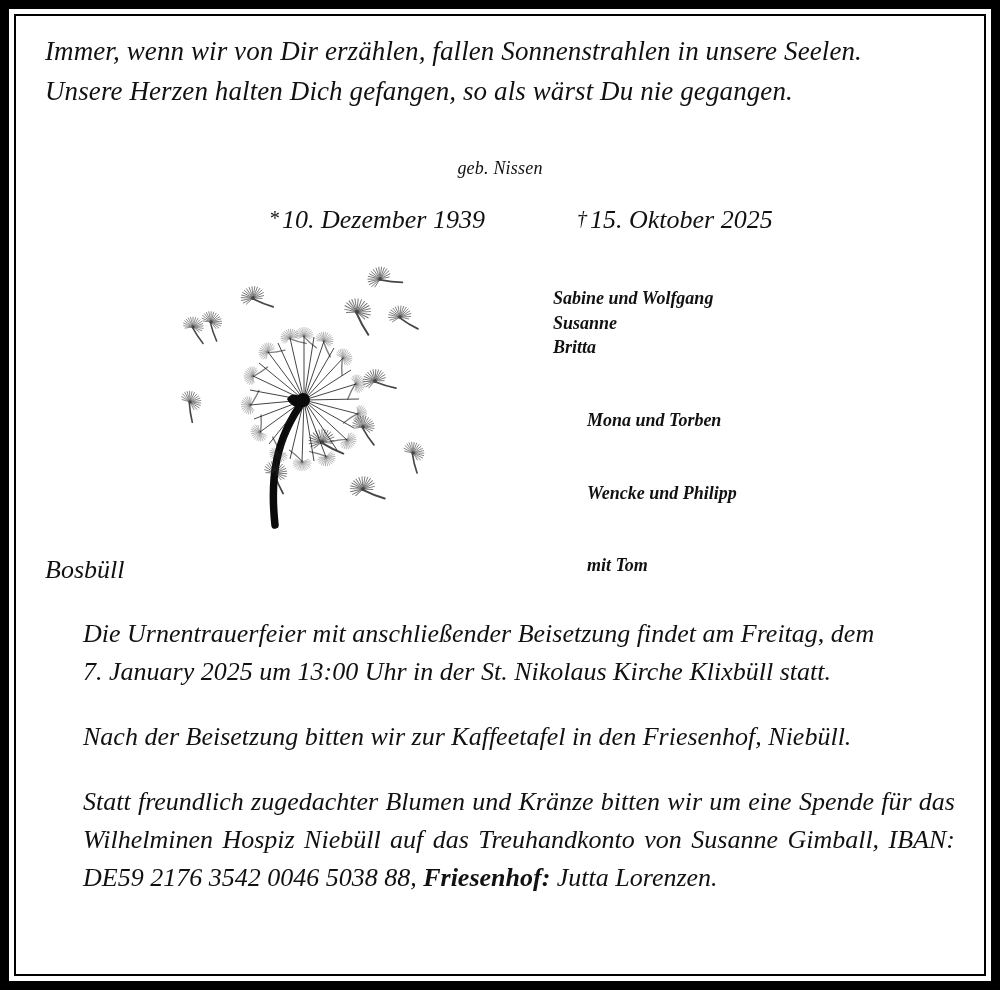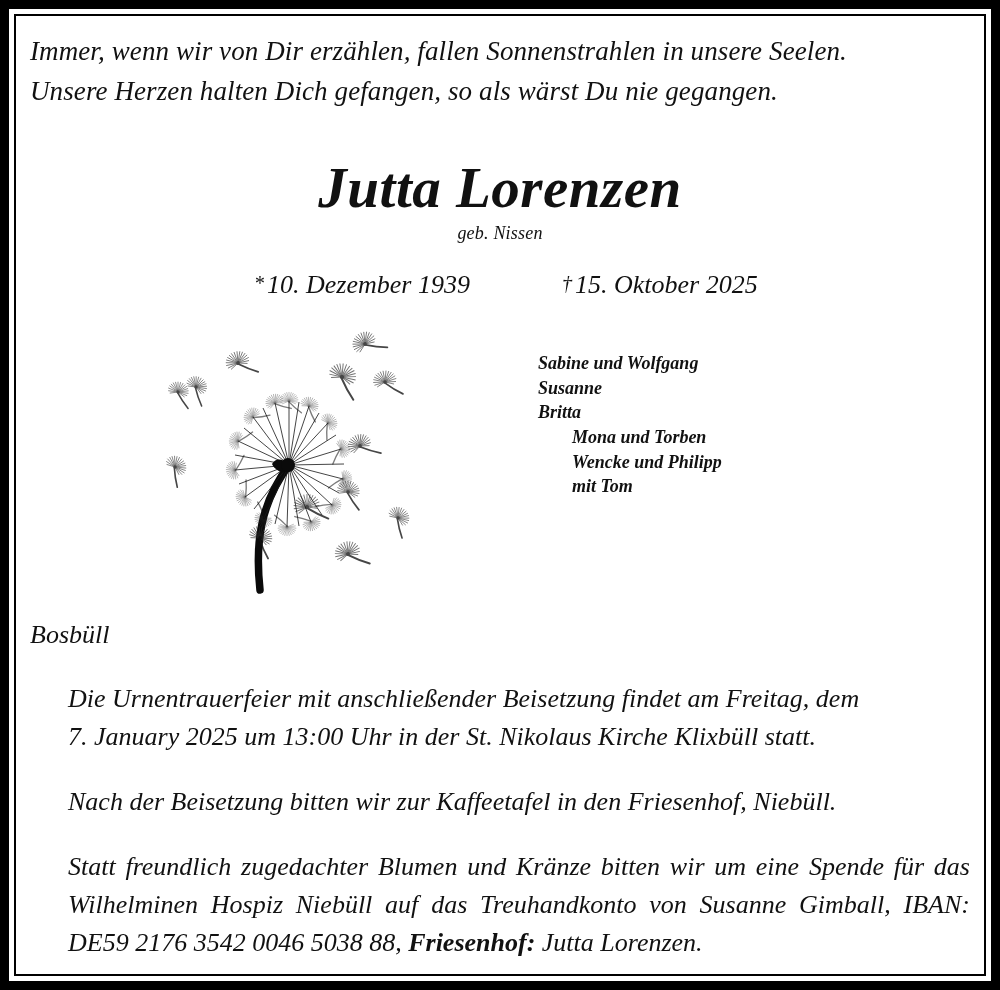--- a/index.html
+++ b/index.html
@@ -43,21 +43,21 @@
     pointer-events: none;
   }
 
   .content {
     position: absolute;
     left: 16px;
     top: 16px;
     width: 968px;
     height: 958px;
     box-sizing: border-box;
-    padding: 0 14px;
+    padding: 0 29px;
   }
 
   
   .epigraph {
     margin-top: 16px;
     font-style: italic;
     font-size: 27px;
     line-height: 1.48;
     letter-spacing: 0.1px;
   }
@@ -133,21 +133,21 @@
     font-size: 26px;
     line-height: 1.33;
   }
   .family-names {
     margin-top: 24px;
     font-style: italic;
     font-weight: bold;
     font-size: 18px;
     line-height: 1.37;
   }
-  .family-names .indent { padding-left: 34px; }
+  .family-names .indent { padding-left: 34px; margin-top: 48px; }
 
   
   .lower { margin-top: 6px; }
   .place {
     font-style: italic;
     font-size: 26px;
     margin-bottom: 30px;
   }
   .para {
     font-style: italic;
@@ -169,21 +169,20 @@
   <div class="frame-inner"></div>
 
   <div class="content">
 
     <div class="epigraph">
       <div>Immer, wenn wir von Dir erzählen, fallen Sonnenstrahlen in unsere Seelen.</div>
       <div>Unsere Herzen halten Dich gefangen, so als wärst Du nie gegangen.</div>
     </div>
 
     <div class="name-block">
-      <div class="deceased-name">Jutta Lorenzen</div>
       <div class="maiden-name">geb. Nissen</div>
     </div>
 
     <div class="dates">
       <div class="date-birth"><span class="sym">*</span><span>10. Dezember 1939</span></div>
       <div class="date-death"><span class="sym">†</span><span>15. Oktober 2025</span></div>
     </div>
 
     <div class="middle">
 

